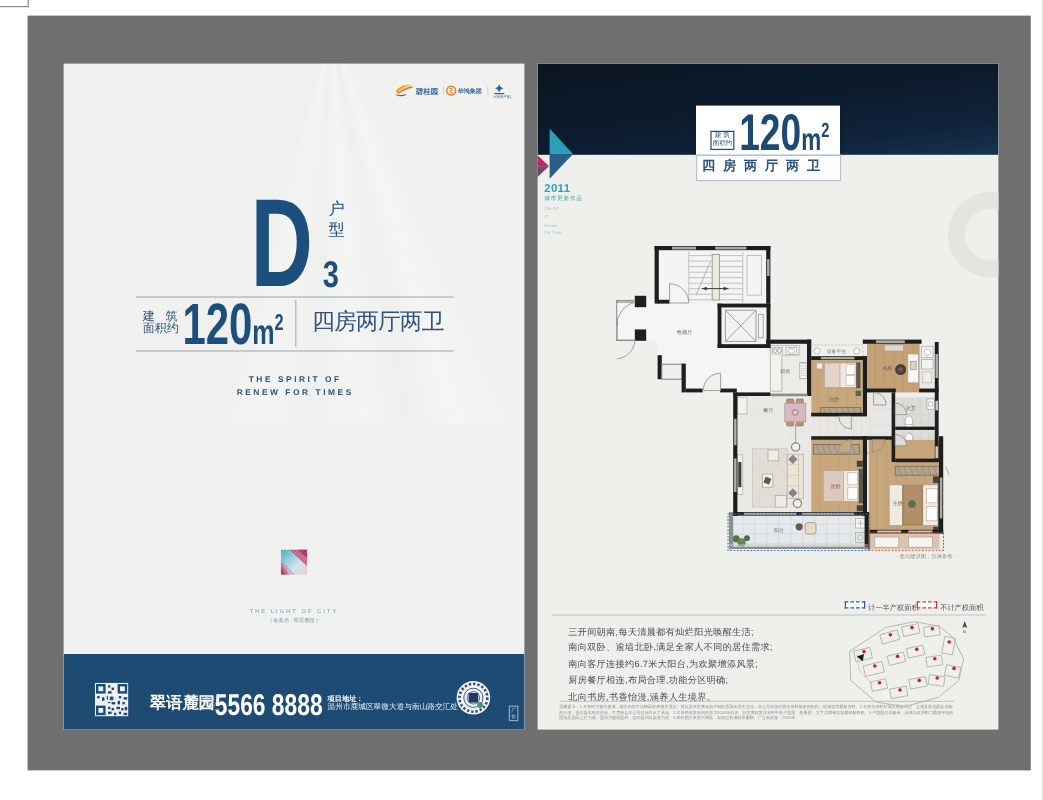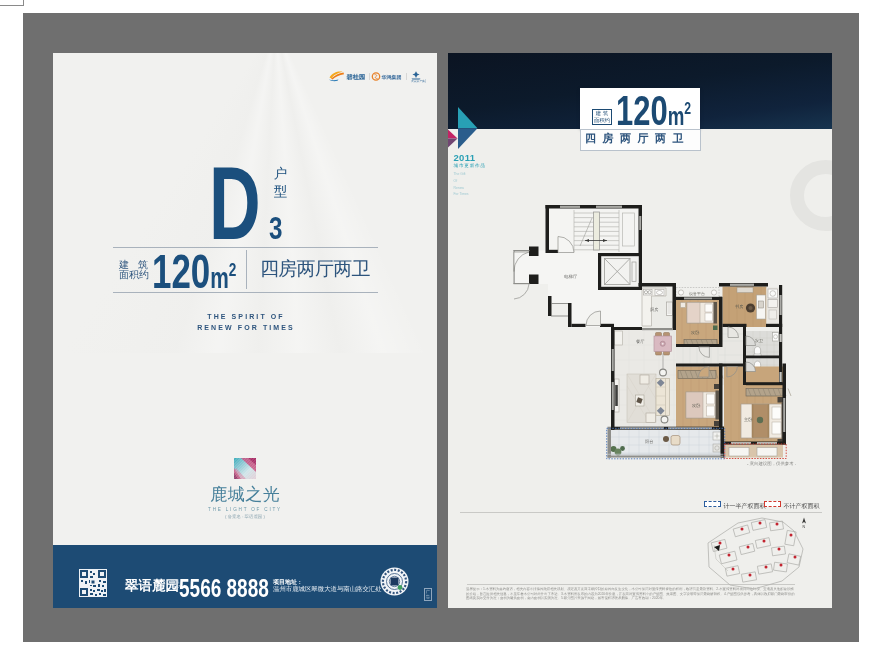--- a/index.html
+++ b/index.html
@@ -80,21 +80,20 @@
       <rect width="22" height="21" fill="url(#lg1)"></rect>
       <polygon points="7,0 22,0 22,14" fill="#c64879" opacity="0.85"></polygon>
       <polygon points="14,0 22,0 22,7" fill="#a42560" opacity="0.9"></polygon>
       <polygon points="0,10 7,21 0,21" fill="#c2507c" opacity="0.9"></polygon>
       <polygon points="0,15 4,21 0,21" fill="#8e3a68" opacity="0.9"></polygon>
       <polygon points="2,10 12,21 7,21 0,13" fill="#d87a9b" opacity="0.55"></polygon>
       <rect width="22" height="21" fill="url(#hatch)"></rect>
     </svg>
   </div>
 
-  <div class="abs" style="left:0;top:430px;width:384px;text-align:center;font-size:17px;color:#47809b;letter-spacing:0.5px;text-indent:0.5px;">鹿城之光</div>
 
   <div class="abs" style="left:0;top:454px;width:384px;text-align:center;font-size:4.6px;color:#6f9aab;letter-spacing:1.8px;">THE LIGHT OF CITY</div>
 
   <div class="abs" style="left:0;top:461px;width:384px;text-align:center;font-size:4.4px;color:#8aa4b0;">( 备案名 : 翠语麓园 )</div>
 
   <div class="abs" style="left:0;top:491.5px;width:384px;height:64px;background:#1d4b74;">
 
     <div class="abs" style="left:26px;top:24px;width:28px;height:28px;">
       <svg width="28" height="28" viewBox="0 0 28 28">
         <rect width="28" height="28" fill="#eef2f6"></rect>
@@ -555,20 +554,27 @@
 
   <div class="abs" style="left:299px;top:408px;font-size:4.4px;color:#8b8b88;">- 意向建议图，仅供参考 -</div>
 
   <div class="abs" style="left:255.8px;top:448.4px;width:17px;height:6px;border:1px dashed #2a5d9e;box-sizing:border-box;background:#fff;"></div>
   <div class="abs" style="left:275.5px;top:448.8px;font-size:6px;color:#4a4a4a;">计一半产权面积</div>
   <div class="abs" style="left:316.1px;top:448.4px;width:17px;height:6px;border:1px dashed #d0392e;box-sizing:border-box;background:#fff;"></div>
   <div class="abs" style="left:335.5px;top:448.8px;font-size:6px;color:#4a4a4a;">不计产权面积</div>
 
   <div class="abs" style="left:12px;top:459px;width:362px;height:0.8px;background:#c9c9c6;"></div>
 
+  <div class="abs" style="left:25.5px;top:466.5px;font-size:7.6px;line-height:13.5px;color:#4c4c4c;letter-spacing:0.3px;">
+    三开间朝南,每天清晨都有灿烂阳光唤醒生活;<br>
+    南向双卧、逾墙北卧,满足全家人不同的居住需求;<br>
+    南向客厅连接约6.7米大阳台,为欢聚增添风景;<br>
+    厨房餐厅相连,布局合理,功能分区明确;<br>
+    北向书房,书香怡漫,涵养人生境界。
+  </div>
 
   <div class="abs" style="left:19px;top:531px;width:328px;height:0.7px;background:#c9c9c6;"></div>
 
   <div class="abs" style="left:18px;top:534px;width:330px;font-size:3.4px;line-height:4.6px;color:#8f8f8c;">
     温馨提示：1.本资料为要约邀请，相关内容不排除因政府相关规划、规定及开发商未能控制的原因而发生变化，本公司保留对宣传资料修改的权利，敬请留意最新资料。2.本宣传资料对项目周边环境、交通及其他配套设施的介绍，旨在提供相关信息，不意味着本公司对此作出了承诺。3.本资料所发布的内容为2020年价息，开发商对宣传资料中的户型图、效果图、文字说明等保留最终解释权。4.户型图仅供参考，具体以政府部门最终审批的图纸及实际交付为准；面积为建筑面积，套内面积以实测为准。5.部分图片来源于网络，如有侵权请联系删除。广告有效期：2020年。
   </div>
 
   <svg class="abs" style="left:252px;top:462px;" width="110" height="76" viewBox="0 0 110 76" id="sitesvg">
 
     <path d="M8,28 L38,8 L62,3 L83,7 L94,16 L103,34 L99,52 L82,66 L54,74 L30,70 L9,52 Z" fill="none" stroke="#b4b4b0" stroke-width="0.8"></path>

